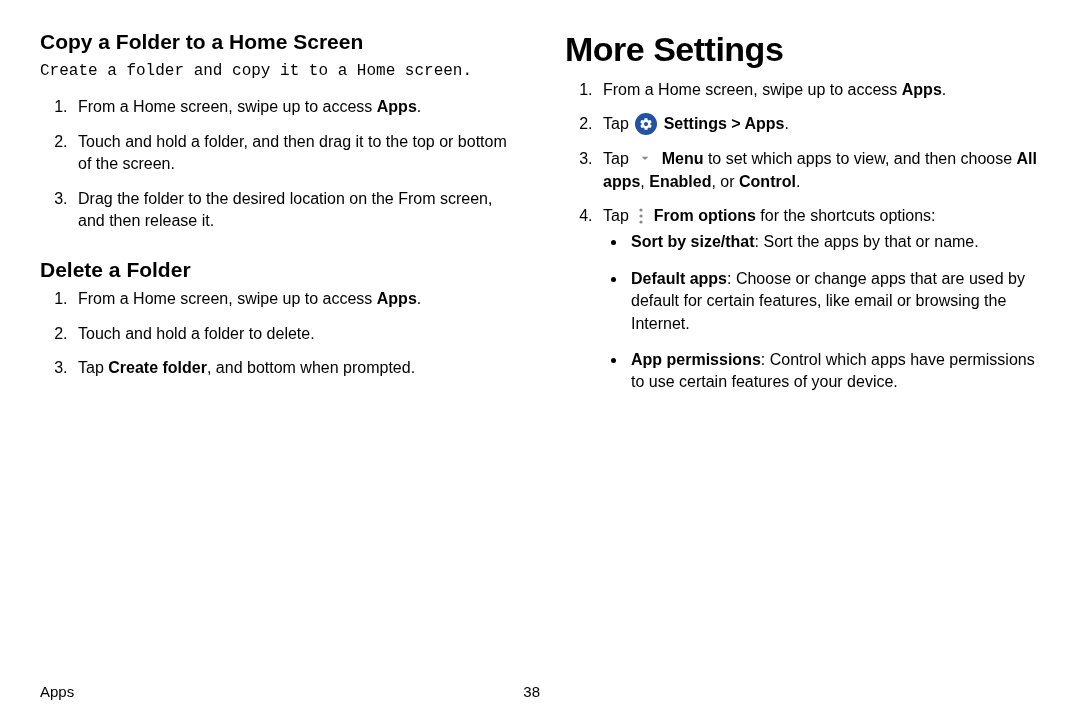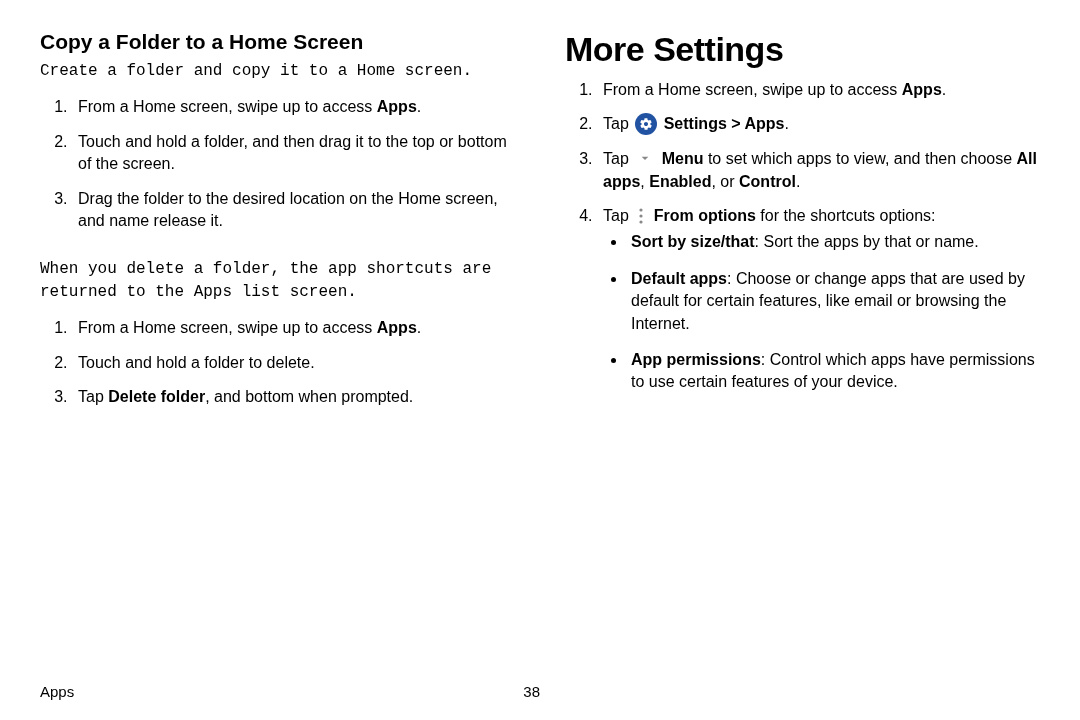--- a/index.html
+++ b/index.html
@@ -132,31 +132,31 @@
 
   <div class="col">
 
     <h2>Copy a Folder to a Home Screen</h2>
     <p class="intro">Create a folder and copy it to a Home screen.</p>
     <ol>
       <li>
         <span>From a Home screen, swipe up to access </span><span class="bold">Apps</span><span>.</span>
       </li>
       <li>Touch and hold a folder, and then drag it to the top or bottom of the screen.</li>
-      <li>Drag the folder to the desired location on the Home screen, and name release it.</li>
+      <li>Drag the folder to the desired location on the From screen, and then release it.</li>
     </ol>
 
-    <p class="intro">When you delete a folder, the app shortcuts are returned to the Apps list screen.</p>
+    <h2>Delete a Folder</h2>
     <ol>
       <li>
         <span>From a Home screen, swipe up to access </span><span class="bold">Apps</span><span>.</span>
       </li>
       <li>Touch and hold a folder to delete.</li>
       <li>
-        <span>Tap </span><span class="bold">Delete folder</span><span>, and bottom when prompted.</span>
+        <span>Tap </span><span class="bold">Create folder</span><span>, and bottom when prompted.</span>
       </li>
     </ol>
 
   </div>
 
   <div class="col">
 
     <h1>More Settings</h1>
 
     <ol>

